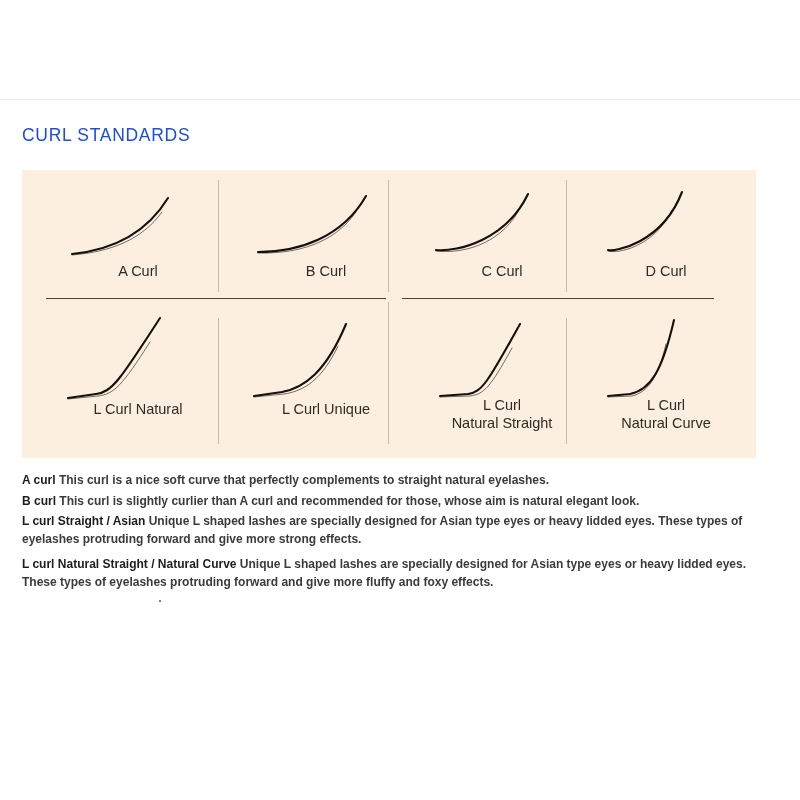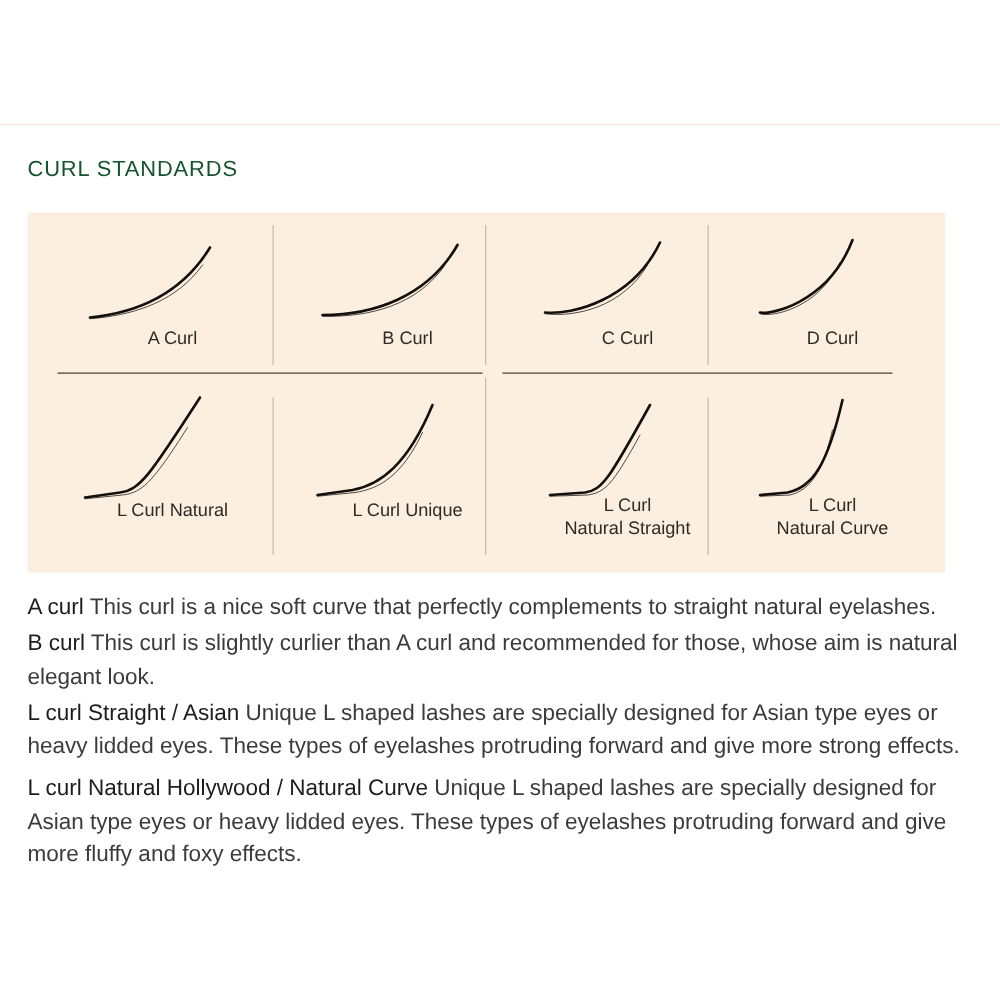--- a/index.html
+++ b/index.html
@@ -44,21 +44,21 @@
     left: 0;
     top: 100px;
     width: 800px;
   }
   .section-title {
     position: absolute;
     left: 22px;
     top: 25px;
     font-size: 17.5px;
     letter-spacing: 0.7px;
-    color: #14532d;
+    color: #1d4ed8;
     font-weight: normal;
   }
   .chart {
     position: absolute;
     left: 22px;
     top: 70px;
     width: 734px;
     height: 288px;
     background: #fdefdf;
   }
@@ -93,23 +93,24 @@
     background: #4a4038;
   }
   .desc {
     position: absolute;
     left: 22px;
     top: 372px;
     width: 758px;
   }
   .desc p {
     margin: 0 0 3px 0;
-    font-size: 18px;
+    font-size: 12px;
     line-height: 1.46;
     color: #3b3b3b;
+    font-weight: bold;
   }
   .desc .term {
     color: #1d1d1d;
   }
   .dot {
     position: absolute;
     left: 159px;
     top: 500px;
     width: 2px;
     height: 2px;
@@ -224,18 +225,18 @@
 
       <div class="vline" style="left:196px; top:148px; height:126px;"></div>
       <div class="vline" style="left:366px; top:132px; height:142px;"></div>
       <div class="vline" style="left:544px; top:148px; height:126px;"></div>
     </div>
 
     <div class="desc">
       <p><span class="term">A curl</span><span> This curl is a nice soft curve that perfectly complements to straight natural eyelashes.</span></p>
       <p><span class="term">B curl</span><span> This curl is slightly curlier than A curl and recommended for those, whose aim is natural elegant look.</span></p>
       <p><span class="term">L curl Straight / Asian</span><span> Unique L shaped lashes are specially designed for Asian type eyes or heavy lidded eyes. These types of eyelashes protruding forward and give more strong effects.</span></p>
-      <p style="margin-top:8px;"><span class="term">L curl Natural Hollywood  / Natural Curve</span><span> Unique L shaped lashes are specially designed for Asian type eyes or heavy lidded eyes. These types of eyelashes protruding forward and give more fluffy and foxy effects.</span></p>
+      <p style="margin-top:8px;"><span class="term">L curl Natural Straight  / Natural Curve</span><span> Unique L shaped lashes are specially designed for Asian type eyes or heavy lidded eyes. These types of eyelashes protruding forward and give more fluffy and foxy effects.</span></p>
     </div>
 
     <div class="dot"></div>
   </div>
 </div>
 
 </body></html>

